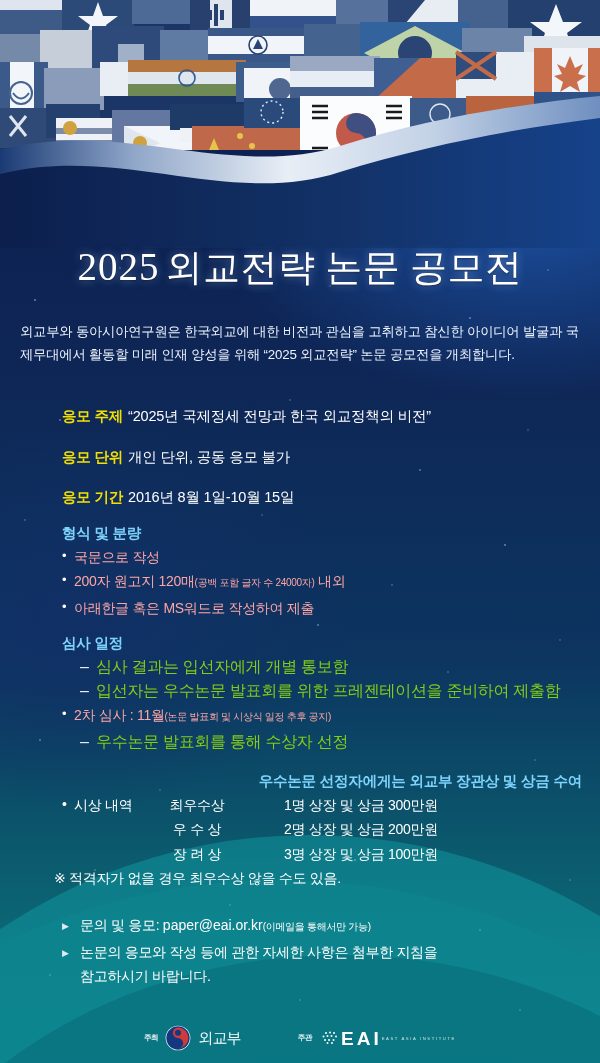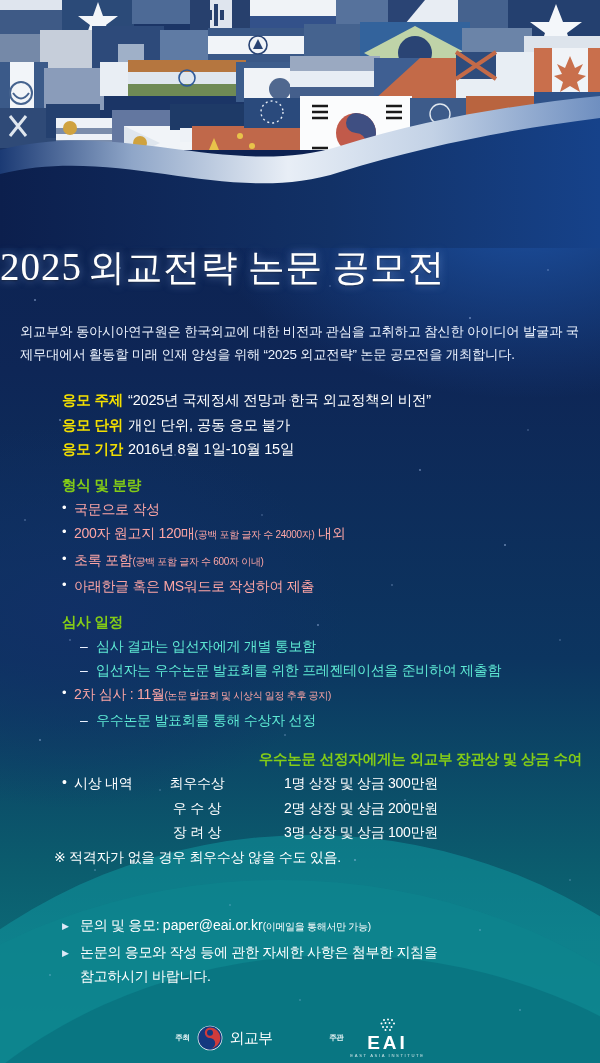--- a/index.html
+++ b/index.html
@@ -47,60 +47,61 @@
   .flags{ position:absolute; left:0; top:0; width:600px; height:190px; overflow:hidden; }
   .flags svg{ display:block; }
 
   .wave{ position:absolute; left:0; top:88px; width:600px; height:160px; }
 
   
   .content{ position:absolute; left:0; top:0; width:600px; }
 
   .title{
     position:absolute; left:0; top:243px; width:600px;
+    text-align:center;
     font-family:"Liberation Serif","DejaVu Serif",serif;
     font-size:37px; font-weight:400; letter-spacing:.5px;
     color:#ffffff;
     text-shadow:0 0 8px rgba(150,190,255,.55), 0 1px 2px rgba(0,0,0,.5);
     white-space:nowrap;
   }
   .title .yr{ font-size:39px; letter-spacing:1px; padding-right:6px; }
 
   .intro{
     position:absolute; left:20px; top:320px; width:562px;
     color:#eef4ff; font-size:13.3px; line-height:23px; text-align:left;
     letter-spacing:-.2px;
   }
 
   .body{
     position:absolute; left:62px; top:388px; width:520px;
     color:#ffffff;
   }
 
-  .kv{ font-size:14.5px; line-height:24.5px; letter-spacing:-.2px; white-space:nowrap; }
+  .kv{ font-size:14.5px; line-height:24.5px; letter-spacing:-.2px; white-space:nowrap;margin-top:16px; }
   .kv .k{ color:#f3df00; font-weight:bold; padding-right:5px; }
   .kv .v{ color:#ffffff; }
 
   h2.sec{
-    color:#84cc16; font-size:14.5px; font-weight:bold;
+    color:#7dd3fc; font-size:14.5px; font-weight:bold;
     letter-spacing:-.2px; margin-top:14px; margin-bottom:2px;
   }
   h2.sec.award{ margin-top:18px;text-align:right; }
 
   ul{ list-style:none; }
   li.b1{
     font-size:14px; line-height:24.5px; letter-spacing:-.3px;
     padding-left:12px; position:relative; color:#fca5a5; white-space:nowrap;
   }
   li.b1:before{
     content:"•"; position:absolute; left:0; top:-1px; font-size:13px; color:#fff;
   }
   li.b2{
-    font-size:14px; line-height:24px; letter-spacing:-.3px;
-    padding-left:34px; position:relative; color:#5eead4; white-space:nowrap;
+    font-size:16px; line-height:24px; letter-spacing:-.3px;
+    padding-left:34px; position:relative; color:#84cc16; white-space:nowrap;
   }
   li.b2:before{
     content:"–"; position:absolute; left:18px; top:0; color:#eaf1ff;
   }
   .sm{ font-size:10px; letter-spacing:-.3px; }
 
   .prize-row{ font-size:14px; line-height:24.5px; letter-spacing:-.3px; white-space:nowrap; }
   .prize-row .lbl{ display:inline-block; width:92px; }
   .prize-row .nm{ display:inline-block; width:86px; text-align:center; }
   .prize-row .rest{ display:inline-block;margin-left:44px; }
@@ -120,21 +121,21 @@
   .mail{ font-family:"Liberation Sans",sans-serif; letter-spacing:0; }
 
   
   .footer{
     position:absolute; left:0; top:1014px; width:600px; height:48px;
     display:flex; align-items:center; justify-content:center; gap:57px;
   }
   .logo-unit{ display:flex; align-items:center; gap:7px; }
   .role{ font-size:7.5px; color:#eaf6f7; letter-spacing:-.4px; font-weight:bold; }
   .mofa-name{ font-size:15px; font-weight:normal; color:#ffffff; letter-spacing:-.8px; }
-  .eai-wrap{ display:flex; flex-direction:column; align-items:center; line-height:1; }
+  .eai-wrap{ display:flex; flex-direction:row; align-items:center; line-height:1; }
   .eai-name{ font-size:19px; font-weight:bold; color:#ffffff; letter-spacing:3px; }
   .eai-sub{ font-size:4.2px; color:#cfe6e8; letter-spacing:1.6px; margin-top:2px; }
 </style>
 </head>
 <body>
 
 <div class="poster">
 
   <div class="bg-navy"></div>
   <div class="bg-teal-arc1"></div>
@@ -317,21 +318,20 @@
         <span class="k">응모 단위</span><span class="v">개인 단위, 공동 응모 불가</span>
       </div>
       <div class="kv">
         <span class="k">응모 기간</span><span class="v">2016년 8월 1일-10월 15일</span>
       </div>
 
       <h2 class="sec">형식 및 분량</h2>
       <ul>
         <li class="b1"><span>국문으로 작성</span></li>
         <li class="b1"><span>200자 원고지 120매</span><span class="sm">(공백 포함 글자 수 24000자)</span><span> 내외</span></li>
-        <li class="b1"><span>초록 포함</span><span class="sm">(공백 포함 글자 수 600자 이내)</span></li>
         <li class="b1"><span>아래한글 혹은 MS워드로 작성하여 제출</span></li>
       </ul>
 
       <h2 class="sec">심사 일정</h2>
       <ul>
         <li class="b2"><span>심사 결과는 입선자에게 개별 통보함</span></li>
         <li class="b2"><span>입선자는 우수논문 발표회를 위한 프레젠테이션을 준비하여 제출함</span></li>
         <li class="b1"><span>2차 심사 : 11월</span><span class="sm">(논문 발표회 및 시상식 일정 추후 공지)</span></li>
         <li class="b2"><span>우수논문 발표회를 통해 수상자 선정</span></li>
       </ul>

